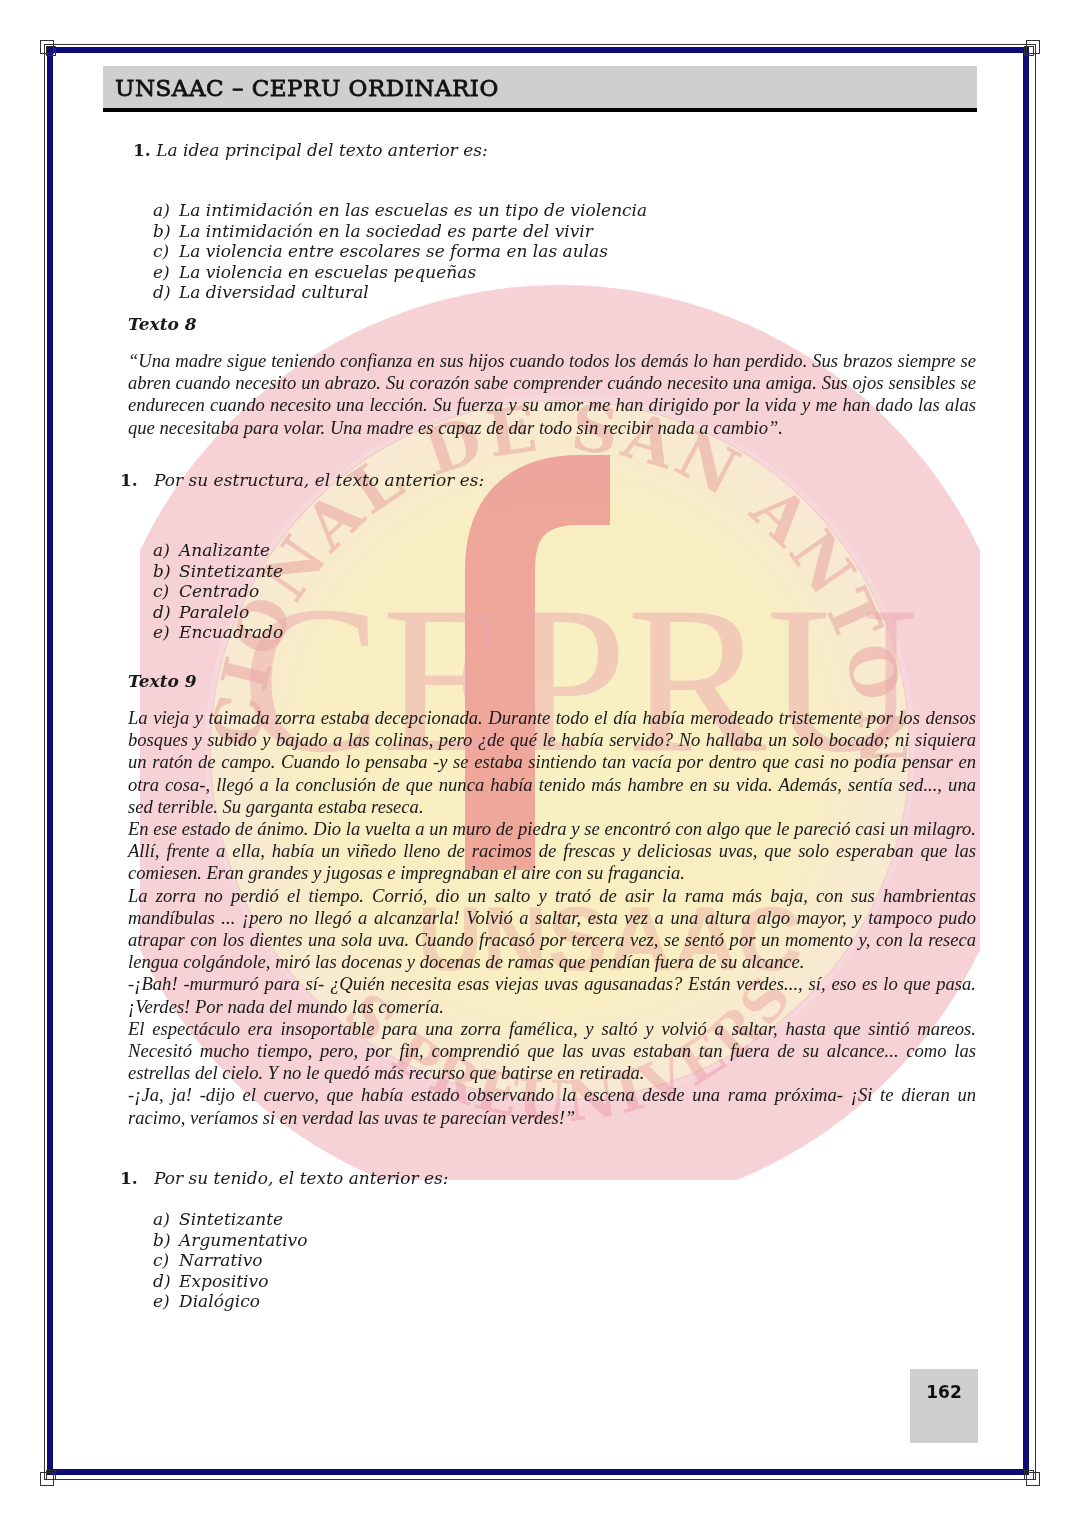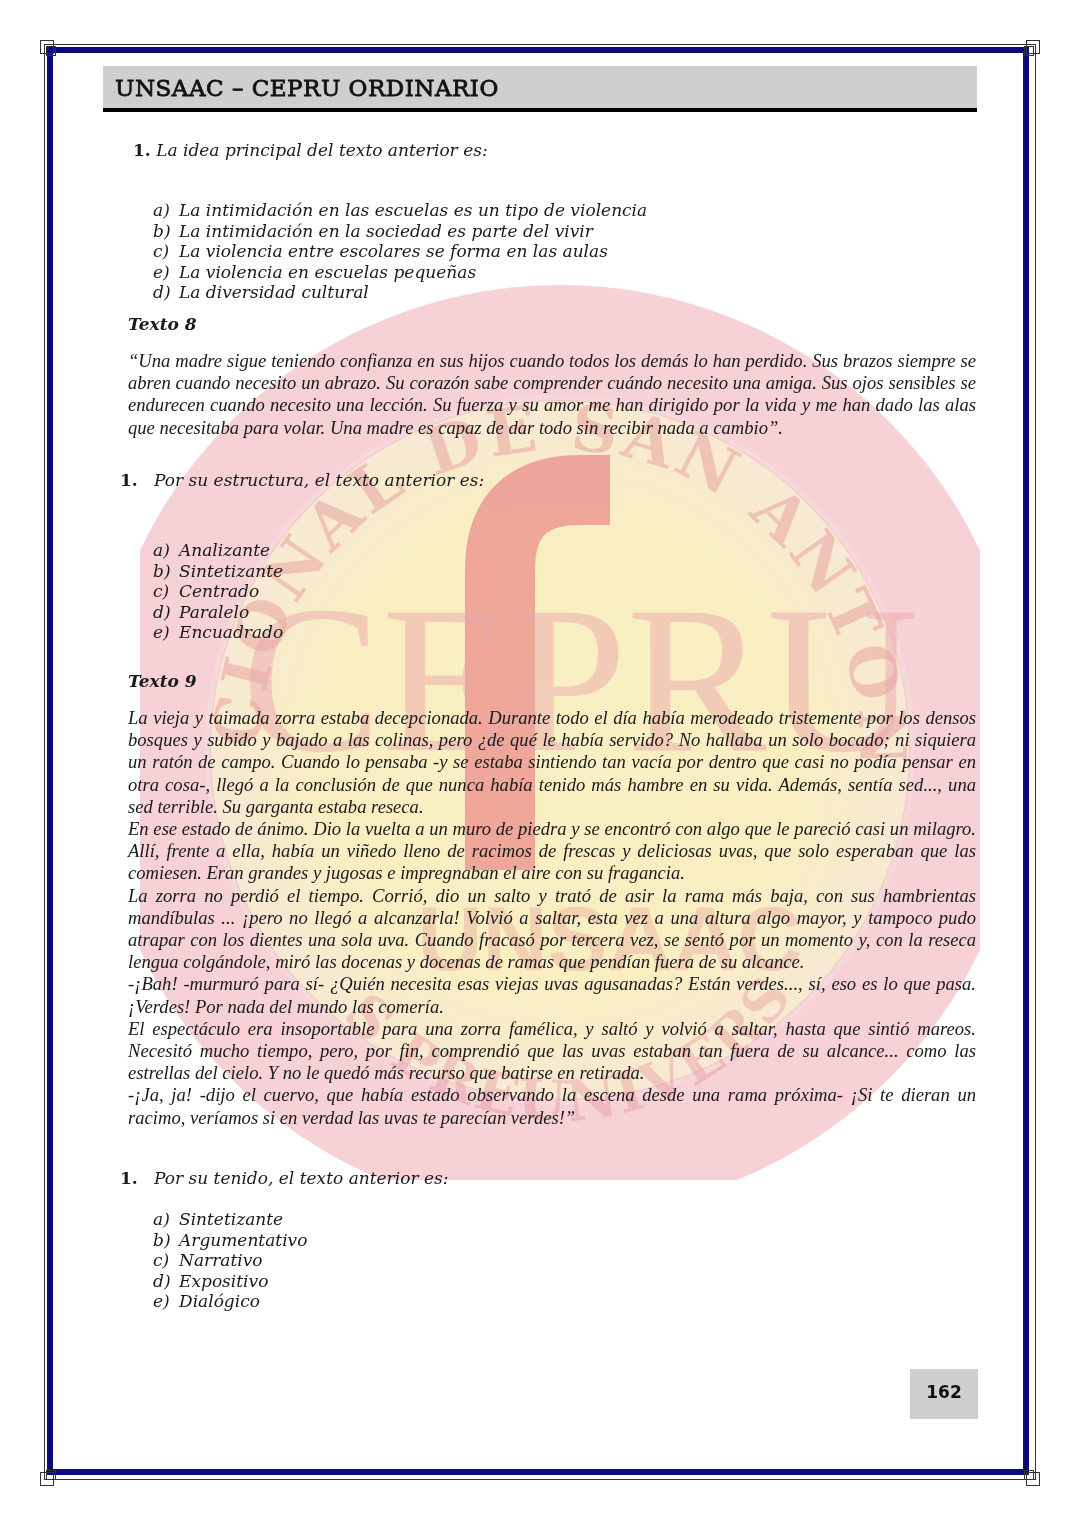--- a/index.html
+++ b/index.html
@@ -113,21 +113,21 @@
       font-style: italic;
       font-size: 18.6px;
       line-height: 22.2px;
       text-align: justify;
     }
     .para p { margin: 0; }
 
     .page-num-box {
       position: absolute;
       left: 910px; top: 1369px;
-      width: 68px; height: 50px;
+      width: 68px; height: 74px;
       background: #cfcfcf;
       z-index: 2;
     }
     .page-num {
       position: absolute;
       left: 0; top: 13px;
       width: 68px;
       text-align: center;
       font-family: "DejaVu Sans", sans-serif;
       font-weight: bold;

